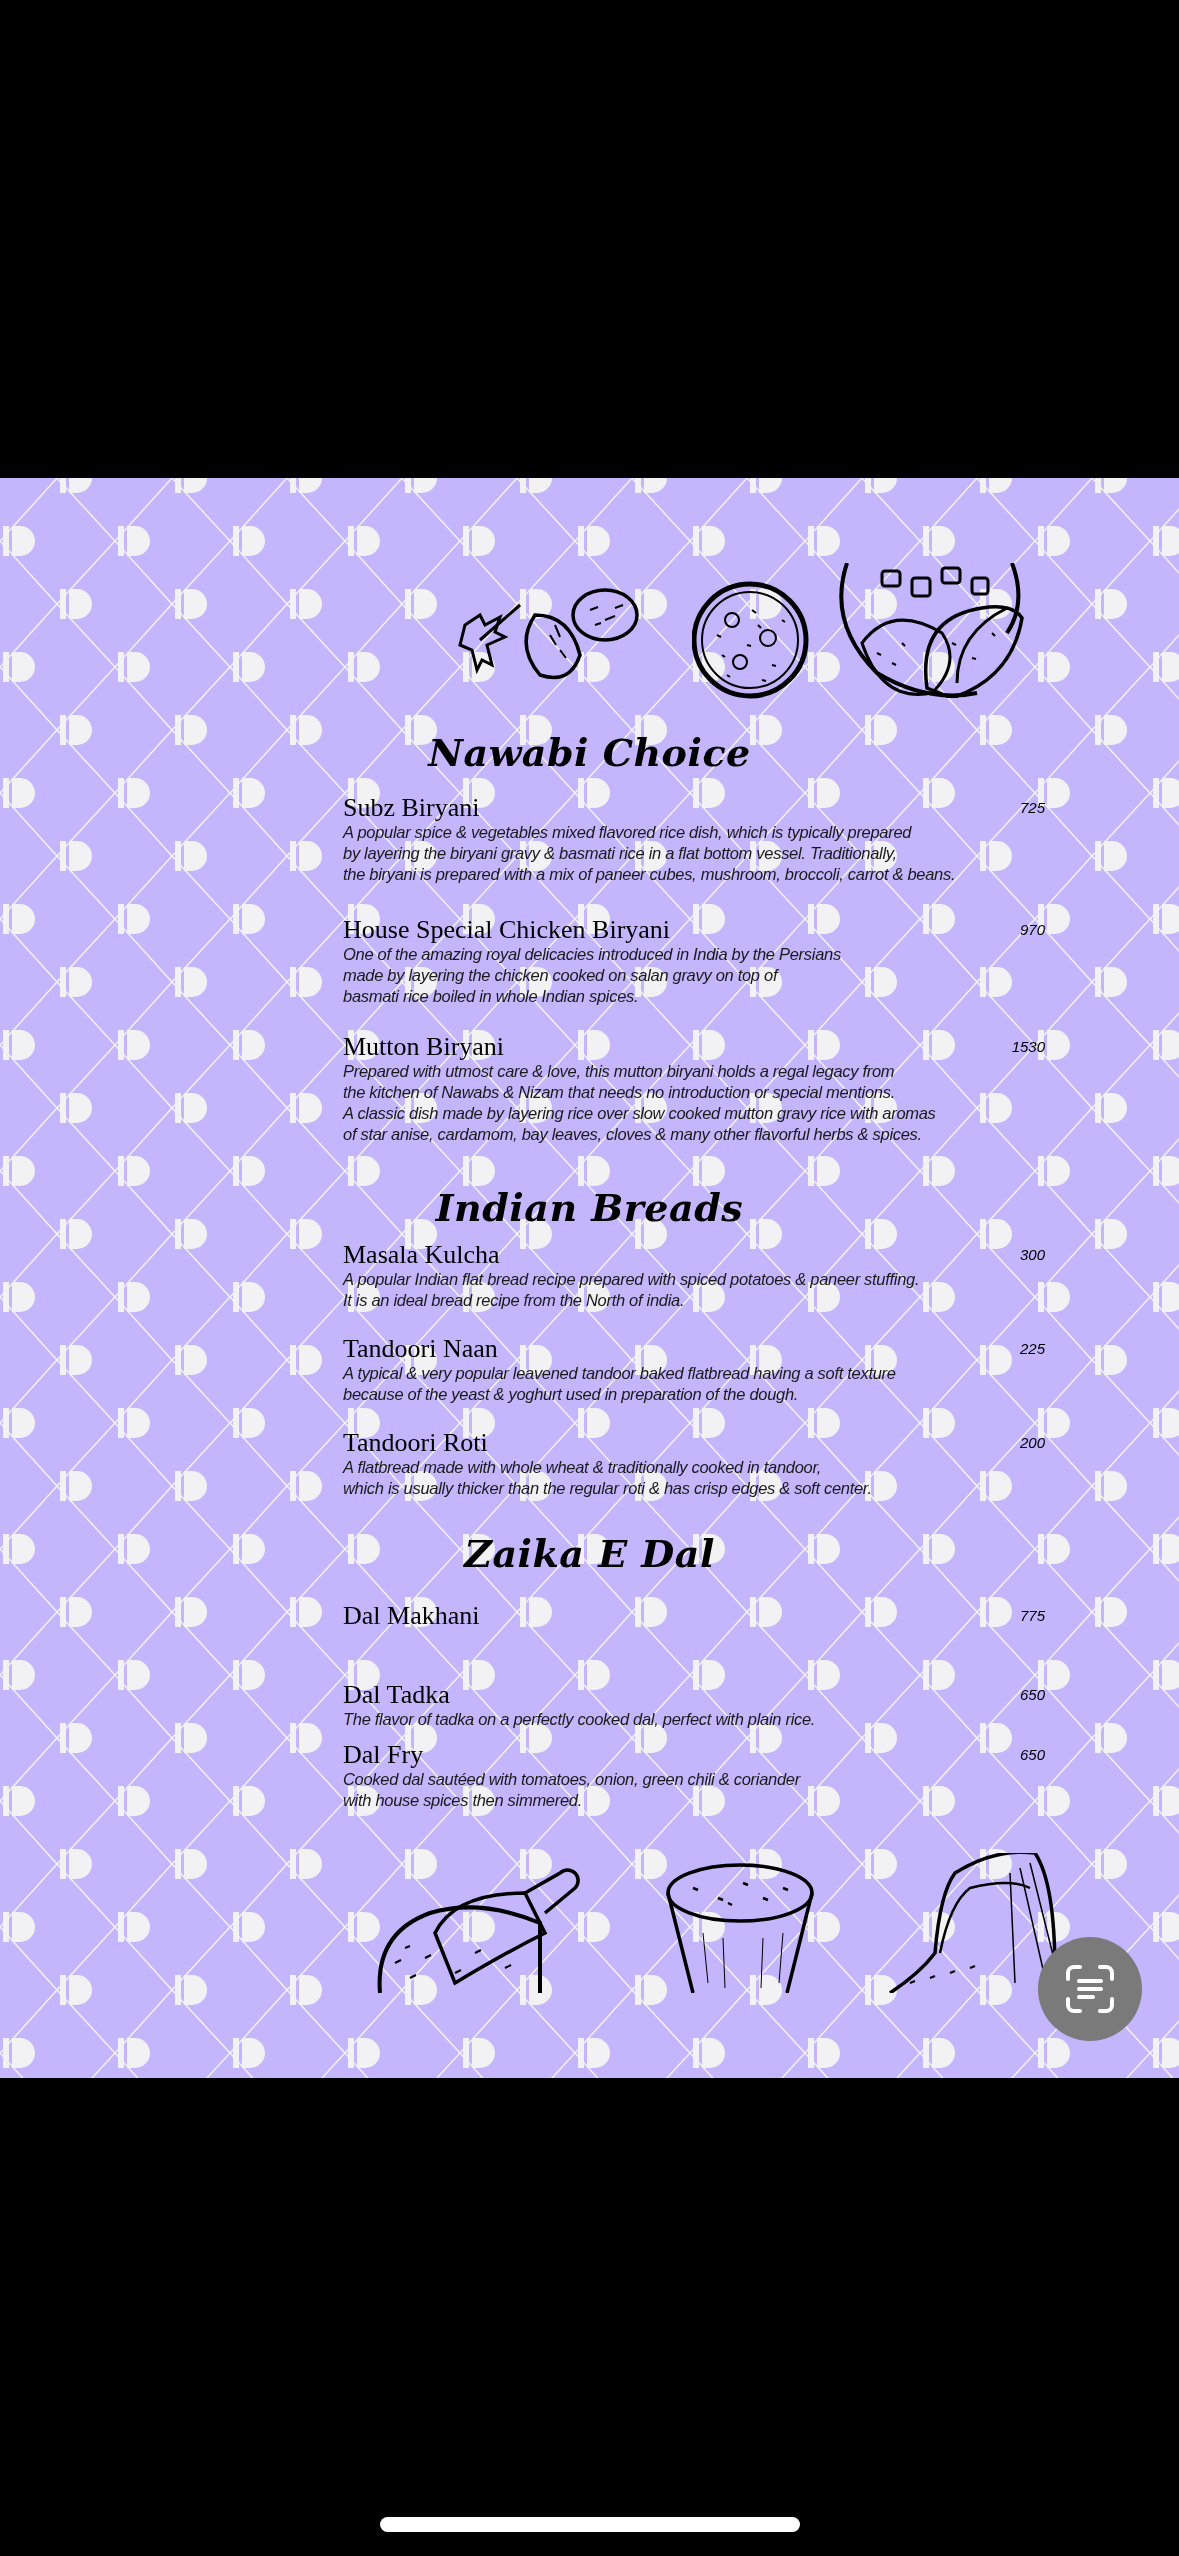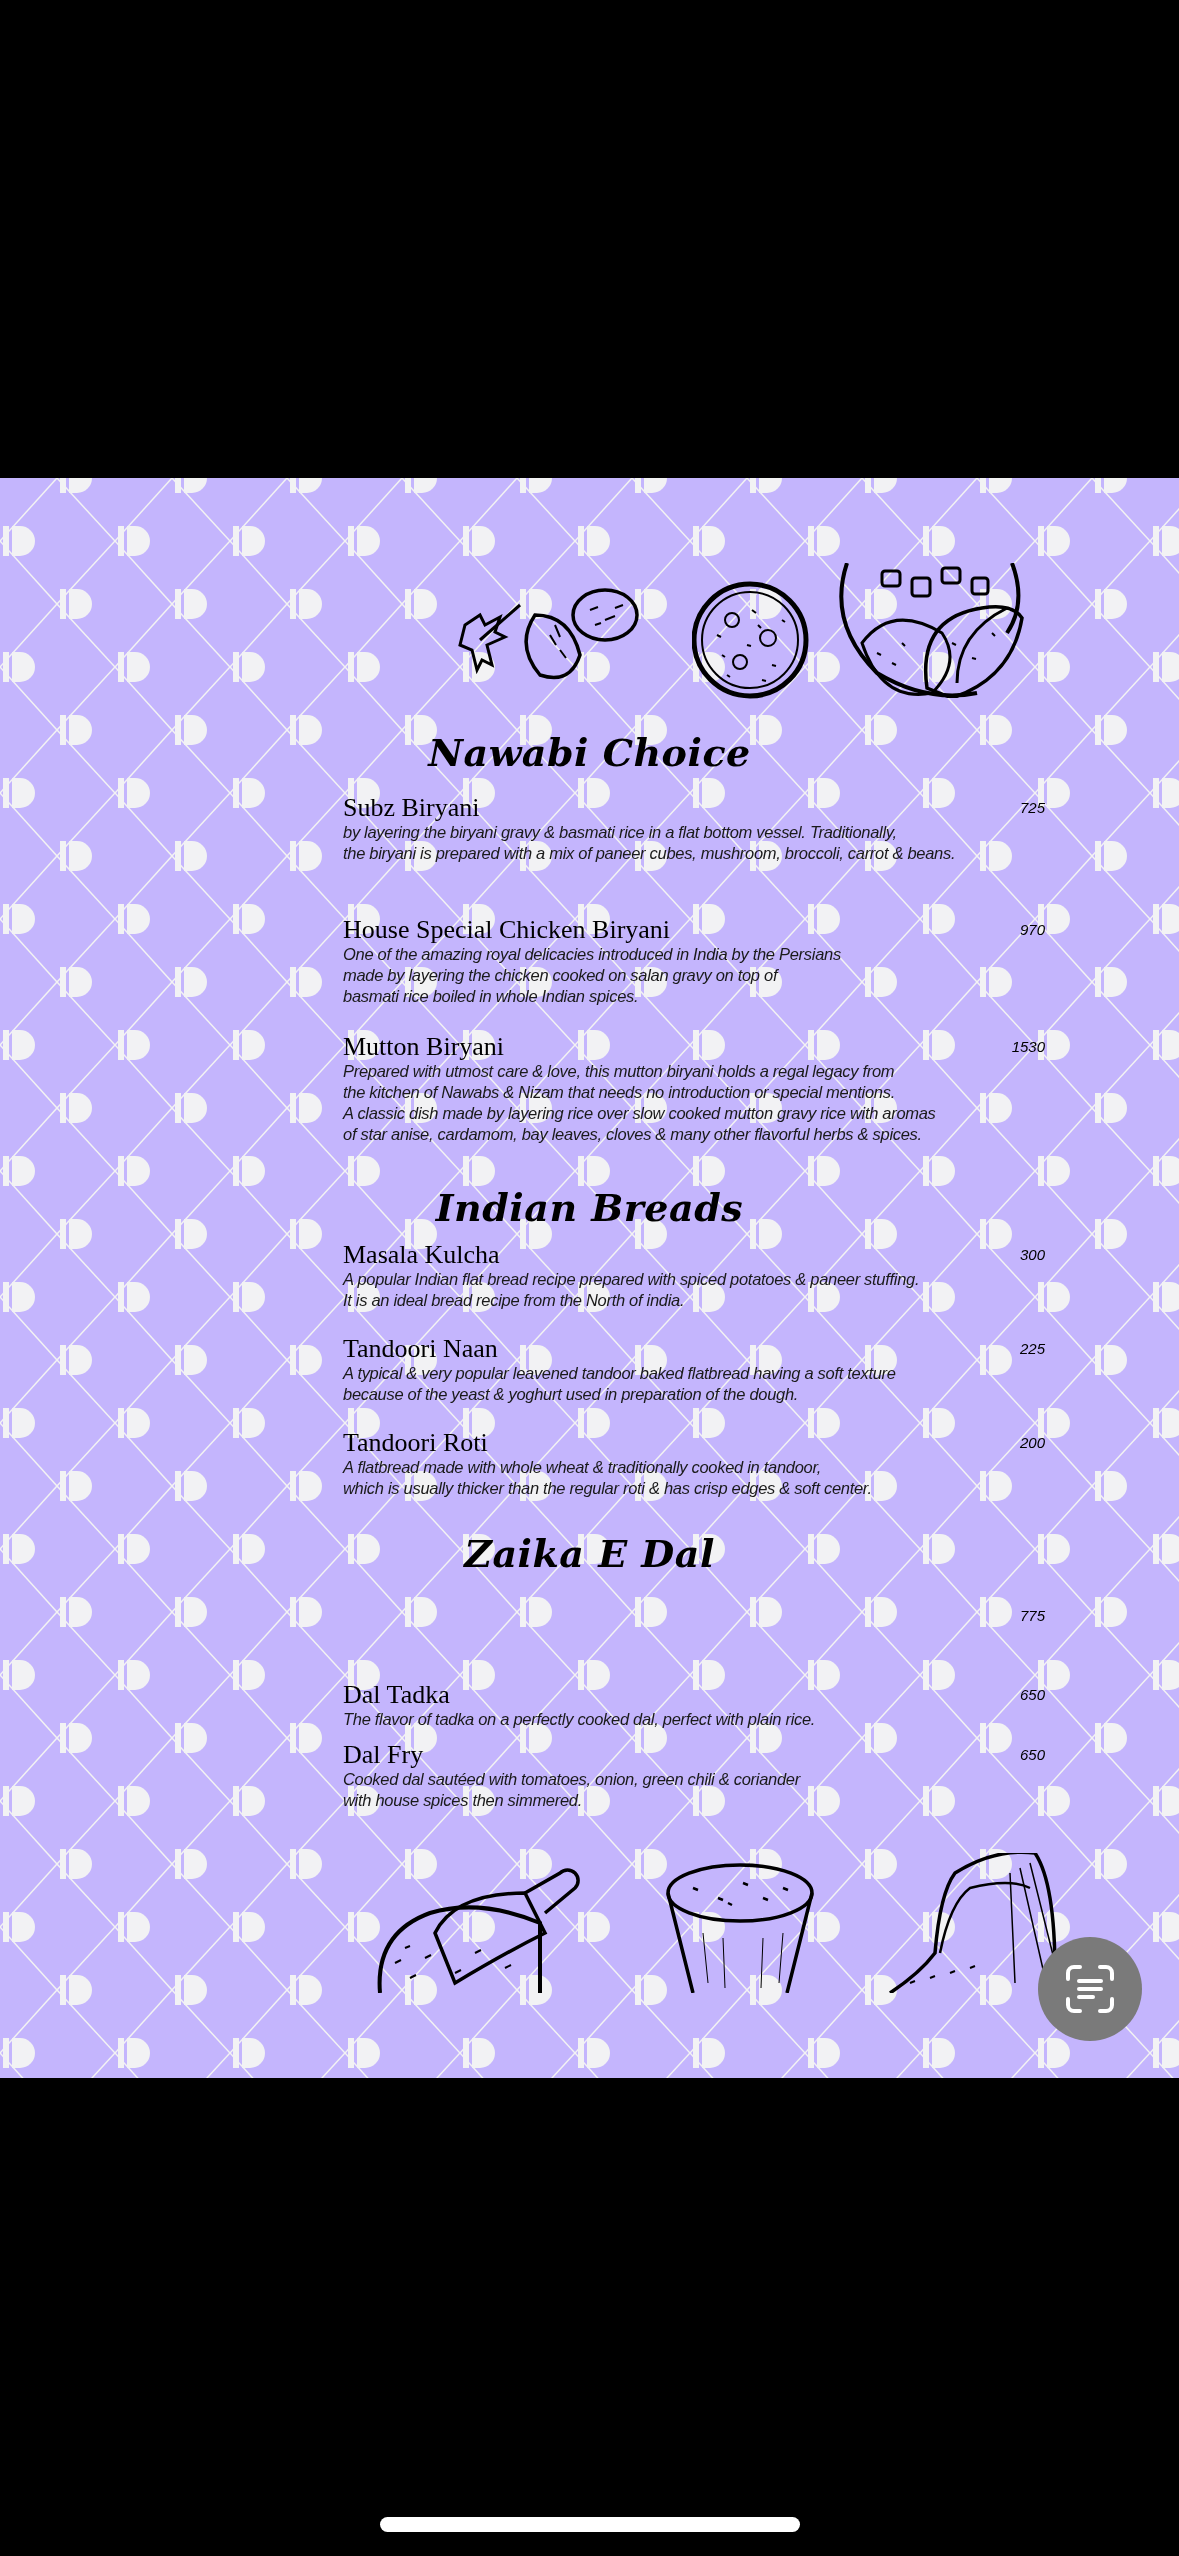--- a/index.html
+++ b/index.html
@@ -71,20 +71,21 @@
     <rect x="140" y="15" width="16" height="16" fill="none" stroke="#000" stroke-width="3" rx="3"></rect>
     <path d="M45 90 l4 2 M60 100 l4 2 M70 80 l3 3 M120 80 l4 2 M140 95 l4 1 M160 70 l3 3" stroke="#000" stroke-width="2"></path>
   </svg>
 
   <div class="section-title" style="top:252px">Nawabi Choice</div>
 
   <div class="item" style="top:316px">
     <span class="item-name">Subz Biryani</span>
     <span class="item-price">725</span>
     <div class="item-desc">
+      <span>A popular spice &amp; vegetables mixed flavored rice dish, which is typically prepared</span>
       <span>by layering the biryani gravy &amp; basmati rice in a flat bottom vessel. Traditionally,</span>
       <span>the biryani is prepared with a mix of paneer cubes, mushroom, broccoli, carrot &amp; beans.</span>
     </div>
   </div>
 
   <div class="item" style="top:438px">
     <span class="item-name">House Special Chicken Biryani</span>
     <span class="item-price">970</span>
     <div class="item-desc">
       <span>One of the amazing royal delicacies introduced in India by the Persians</span>
@@ -129,20 +130,21 @@
     <span class="item-price">200</span>
     <div class="item-desc">
       <span>A flatbread made with whole wheat &amp; traditionally cooked in tandoor,</span>
       <span>which is usually thicker than the regular roti &amp; has crisp edges &amp; soft center.</span>
     </div>
   </div>
 
   <div class="section-title" style="top:1053px">Zaika E Dal</div>
 
   <div class="item" style="top:1124px">
+    <span class="item-name">Dal Makhani</span>
     <span class="item-price">775</span>
   </div>
 
   <div class="item" style="top:1203px">
     <span class="item-name">Dal Tadka</span>
     <span class="item-price">650</span>
     <div class="item-desc">
       <span>The flavor of tadka on a perfectly cooked dal, perfect with plain rice.</span>
     </div>
   </div>

